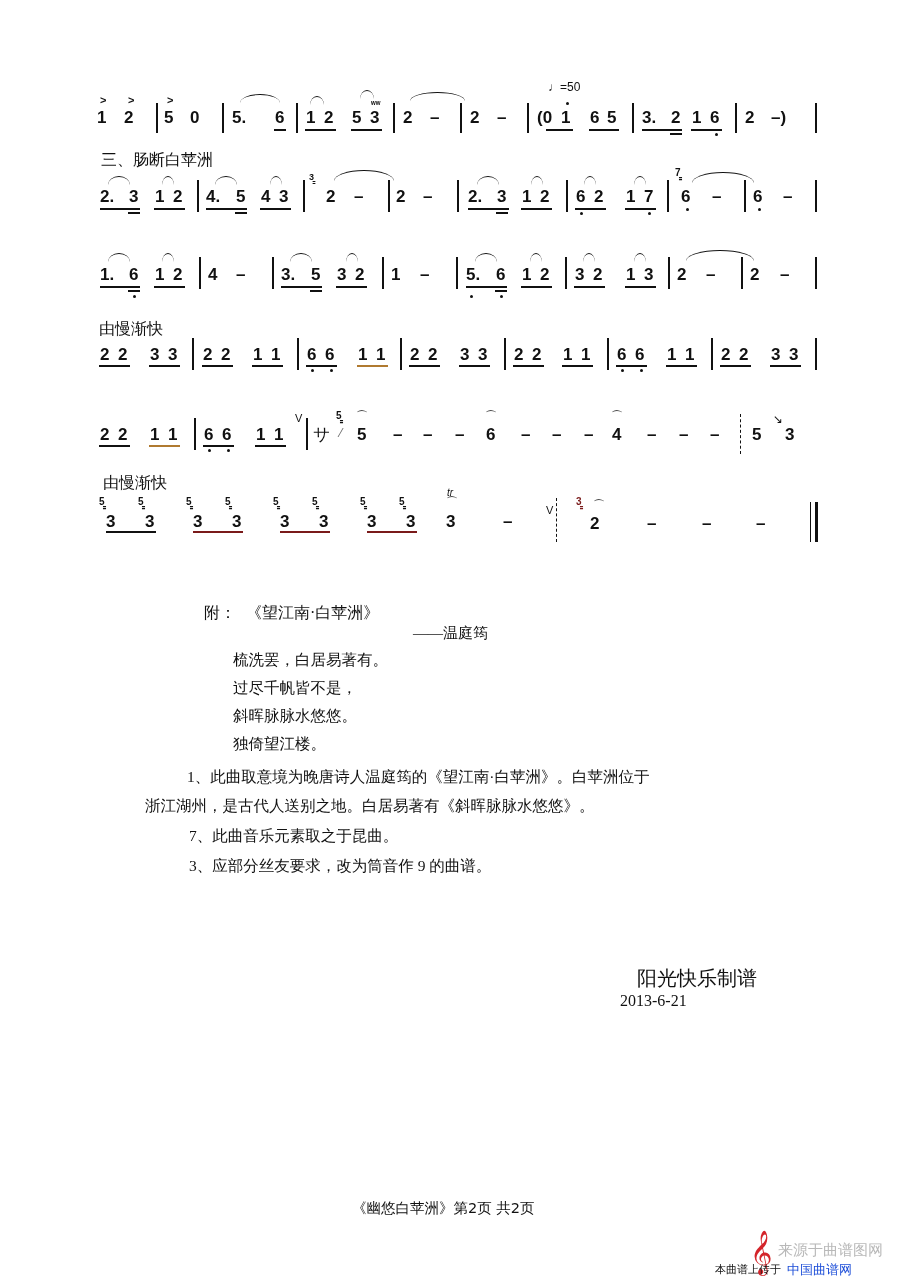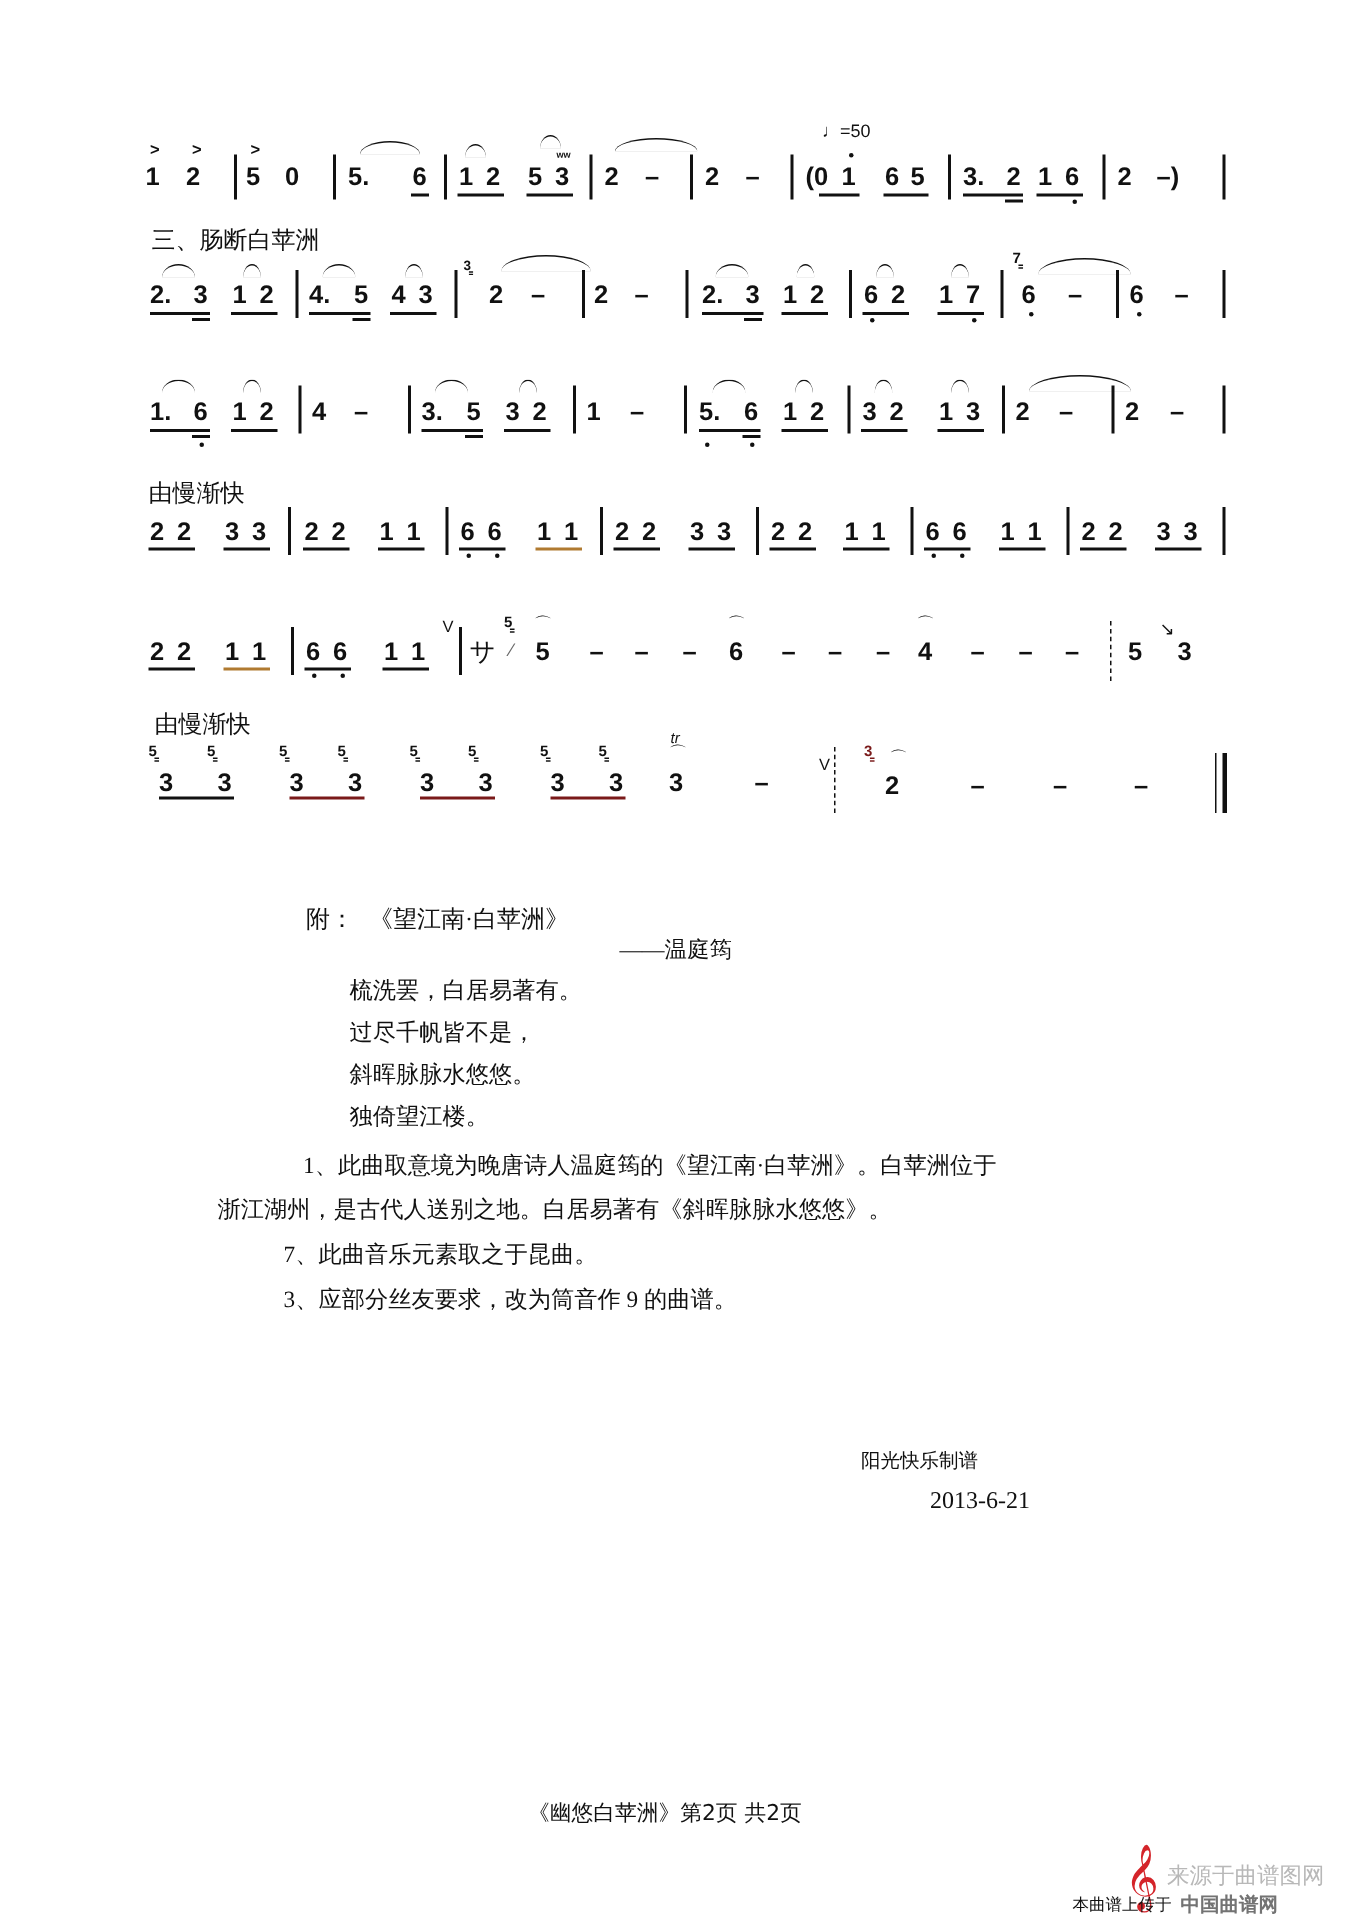--- a/index.html
+++ b/index.html
@@ -349,31 +349,31 @@
   <span class="prose" style="left:204px;top:603px;font-size:16px">附：</span>
   <span class="prose" style="left:246px;top:603px;font-size:16px">《望江南·白苹洲》</span>
   <span class="prose" style="left:413px;top:624px;font-size:15px">——温庭筠</span>
   <span class="prose" style="left:233px;top:650px">梳洗罢，白居易著有。</span>
   <span class="prose" style="left:233px;top:678px">过尽千帆皆不是，</span>
   <span class="prose" style="left:233px;top:706px">斜晖脉脉水悠悠。</span>
   <span class="prose" style="left:233px;top:734px">独倚望江楼。</span>
 </div>
 
 <div>
-  <span class="prose" style="left:202px;top:767px">1、此曲取意境为晚唐诗人温庭筠的《望江南·白苹洲》。白苹洲位于</span>
+  <span class="prose" style="left:187px;top:767px">1、此曲取意境为晚唐诗人温庭筠的《望江南·白苹洲》。白苹洲位于</span>
   <span class="prose" style="left:145px;top:796px">浙江湖州，是古代人送别之地。白居易著有《斜晖脉脉水悠悠》。</span>
   <span class="prose" style="left:189px;top:826px">7、此曲音乐元素取之于昆曲。</span>
   <span class="prose" style="left:189px;top:856px">3、应部分丝友要求，改为筒音作 9 的曲谱。</span>
 </div>
 
 <div>
-  <span class="prose" style="left:574px;top:965px;font-size:13px">阳光快乐制谱</span>
+  <span class="prose" style="left:637px;top:965px;font-size:20px">阳光快乐制谱</span>
   <span class="prose" style="left:620px;top:992px;font-size:16px">2013-6-21</span>
 </div>
 
 <span class="abs" style="left:352px;top:1199px;font-family:'DejaVu Sans',sans-serif;font-size:14.5px;color:#111">《幽悠白苹洲》第2页 共2页</span>
 
 <div>
   <span class="abs" style="left:750px;top:1232px;font-size:38px;color:#d4242a;line-height:40px">𝄞</span>
   <span class="wm" style="left:778px;top:1241px;font-size:15px;color:#b8b8b8">来源于曲谱图网</span>
   <span class="wm" style="left:715px;top:1262px;font-size:11px;color:#111">本曲谱上传于</span>
-  <span class="wm" style="left:787px;top:1261px;font-size:13px;color:#737373;font-weight:bold">中国曲谱网</span>
+  <span class="wm" style="left:787px;top:1261px;font-size:13px;color:#1d4ed8;font-weight:normal">中国曲谱网</span>
 </div>
 
 </body></html>

